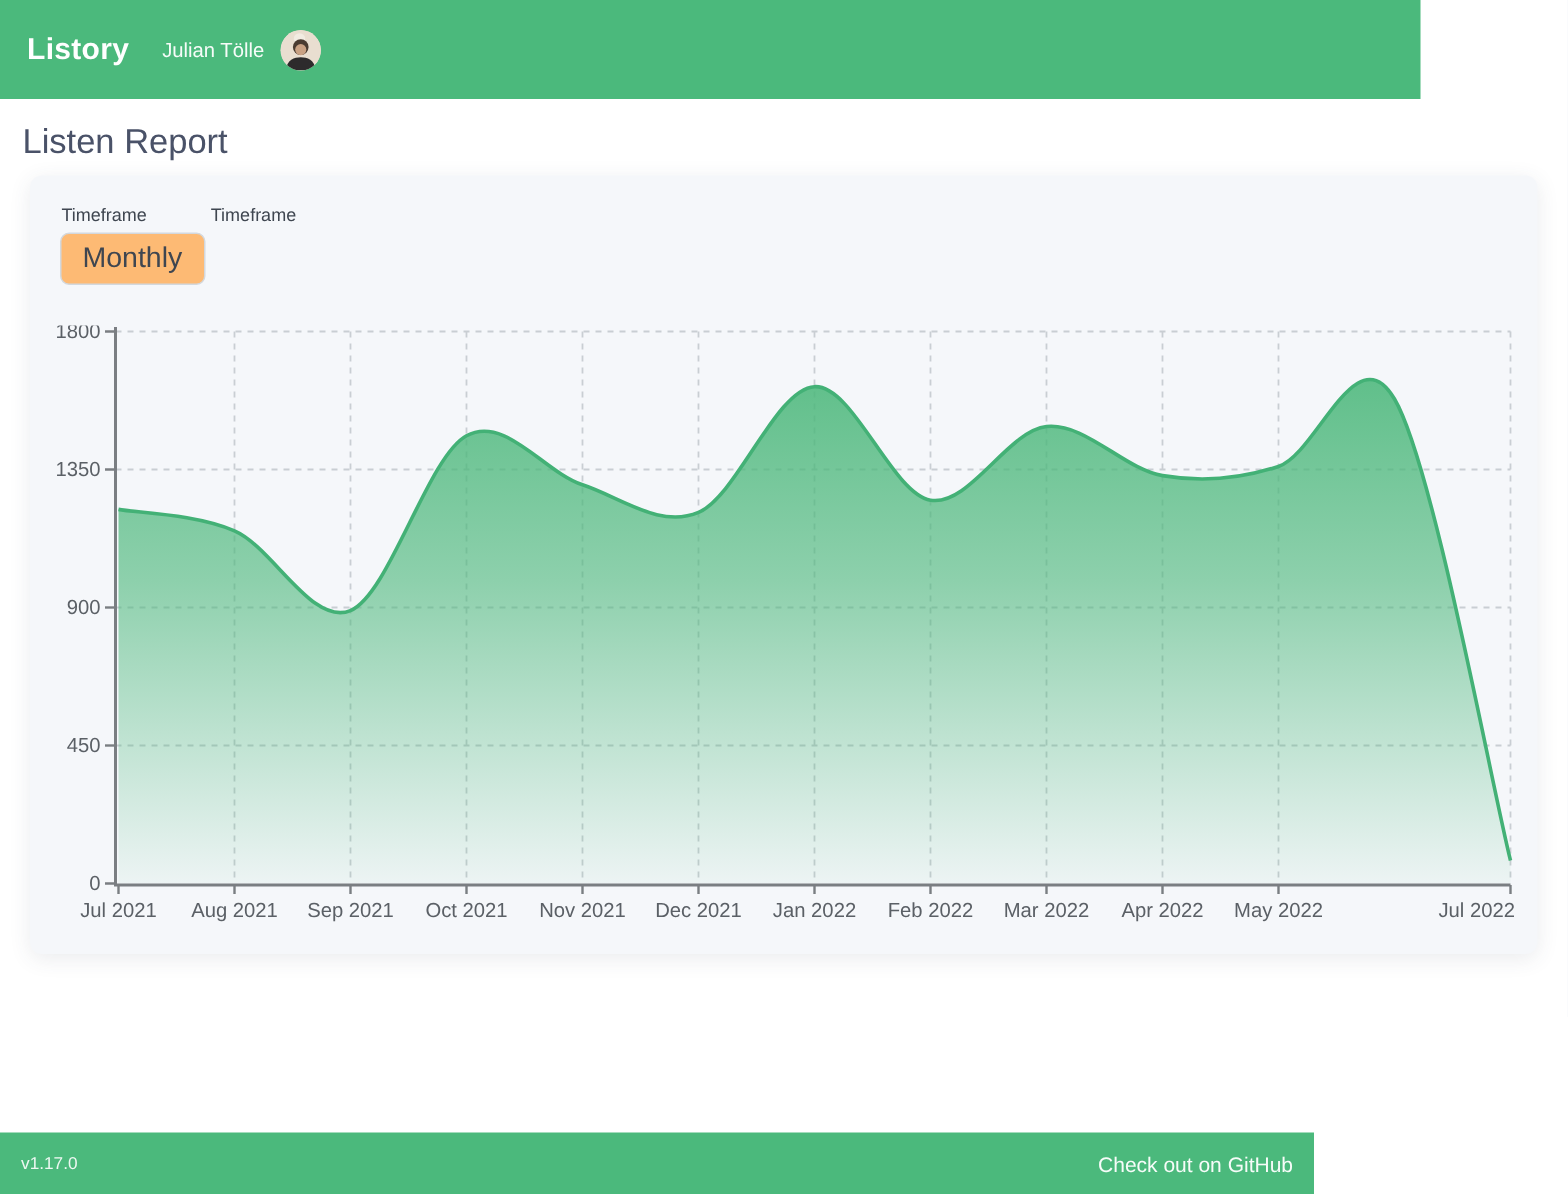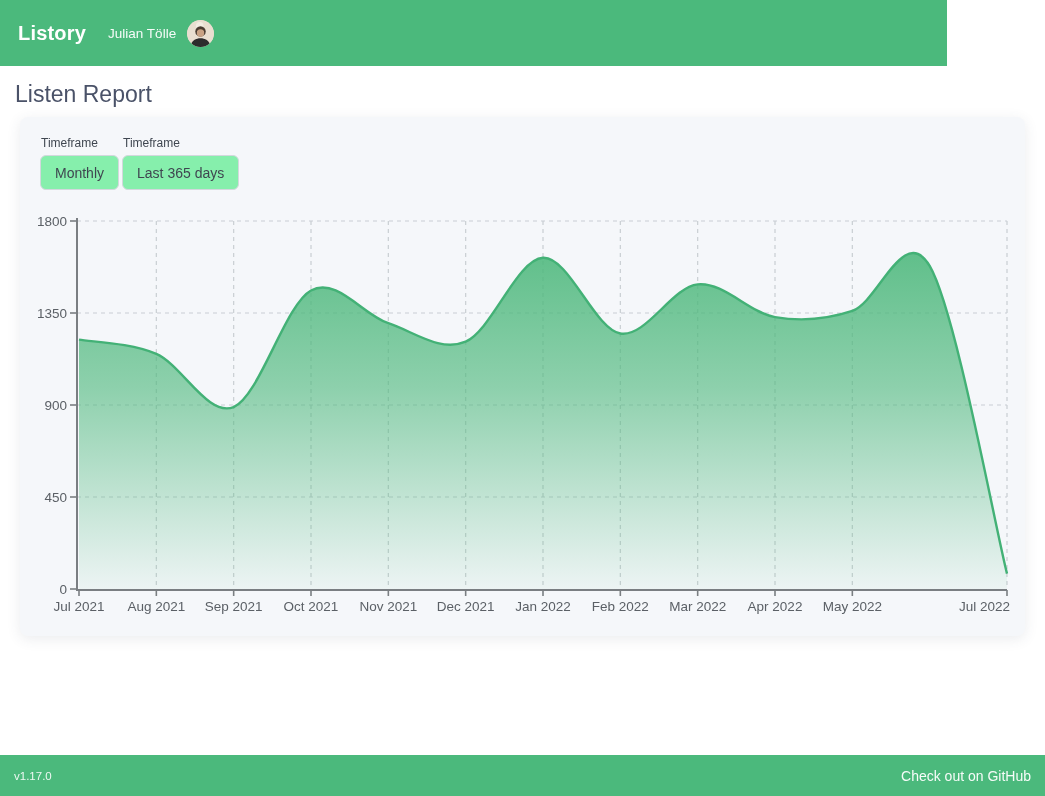--- a/index.html
+++ b/index.html
@@ -38,29 +38,29 @@
   }
   .card {
     position:absolute; left:20px; top:117px; width:1005px; height:519px;
     background:#f5f7fa; border-radius:8px;
     box-shadow:0 3px 14px rgba(60,70,90,.10);
   }
   .controls { position:absolute; left:20px; top:19px; display:flex; gap:3px; }
   .control-group { display:flex; flex-direction:column; }
   .control-label { font-size:12px; color:#3f4650; margin:0 0 5px 1px; }
   .tf-button {
-    height:35px; background:#86efac; border:1px solid #d3d8dd; border-radius:6px;
+    height:35px; background:#fdba74; border:1px solid #d3d8dd; border-radius:6px;
     font-family:"Liberation Sans", sans-serif;
-    font-size:14px; color:#3f4650; padding:0 14px; cursor:pointer; white-space:nowrap;
+    font-size:19px; color:#3f4650; padding:0 14px; cursor:pointer; white-space:nowrap;
   }
   .chart-wrap { position:absolute; left:10px; top:100px; width:985px; height:400px; }
 
   
   .footer {
-    position:absolute; left:0; top:755px; width:1045px; height:41px;
+    position:absolute; left:0; top:755px; width:876px; height:41px;
     background:#4bb97c; display:flex; align-items:center; justify-content:space-between;
     padding:0 14px;
   }
   .footer-version { color:rgba(255,255,255,.9); font-size:11.5px; }
   .footer-link { color:rgba(255,255,255,.95); font-size:14px; text-decoration:none; cursor:pointer; }
 </style>
 </head>
 <body>
 
 <header class="navbar">
@@ -82,21 +82,20 @@
 <h1 class="page-title">Listen Report</h1>
 
 <section class="card">
   <div class="controls">
     <div class="control-group">
       <span class="control-label">Timeframe</span>
       <button class="tf-button">Monthly</button>
     </div>
     <div class="control-group">
       <span class="control-label">Timeframe</span>
-      <button class="tf-button">Last 365 days</button>
     </div>
   </div>
 
   <div class="chart-wrap">
     <svg id="chart" width="985" height="400" viewBox="0 0 985 400">
         <defs>
           <linearGradient id="areaGrad" x1="0" y1="4" x2="0" y2="372" gradientUnits="userSpaceOnUse">
             <stop offset="0" stop-color="#4db87c" stop-opacity="0.95"></stop>
             <stop offset="0.45" stop-color="#4db87c" stop-opacity="0.62"></stop>
             <stop offset="1" stop-color="#4db87c" stop-opacity="0.05"></stop>

